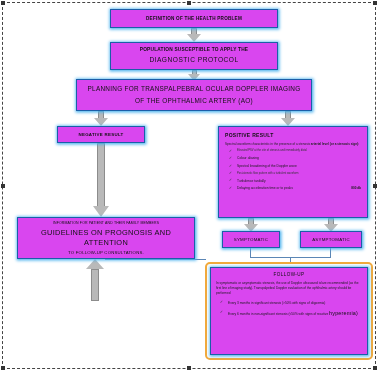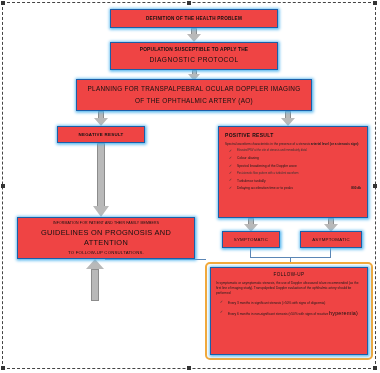--- a/index.html
+++ b/index.html
@@ -14,21 +14,21 @@
   #slide-frame{
     position:absolute;left:2px;top:2px;width:374px;height:367px;
     border:1px dashed #444;
     box-sizing:border-box;
   }
   .handle{position:absolute;width:4px;height:4px;background:#333;}
   #canvas{position:absolute;left:0;top:0;width:380px;height:373px;}
 
   .box{
     position:absolute;box-sizing:border-box;
-    background:#ef4444;
+    background:#d946ef;
     border:1.6px solid #1b5fa8;
     display:flex;flex-direction:column;
     align-items:center;justify-content:center;
     text-align:center;
     color:#111;
   }
   .glow{box-shadow:0 0 3px 1.5px #4db3ee;}
   .box .ln{display:block;line-height:1.25;}
 
   

